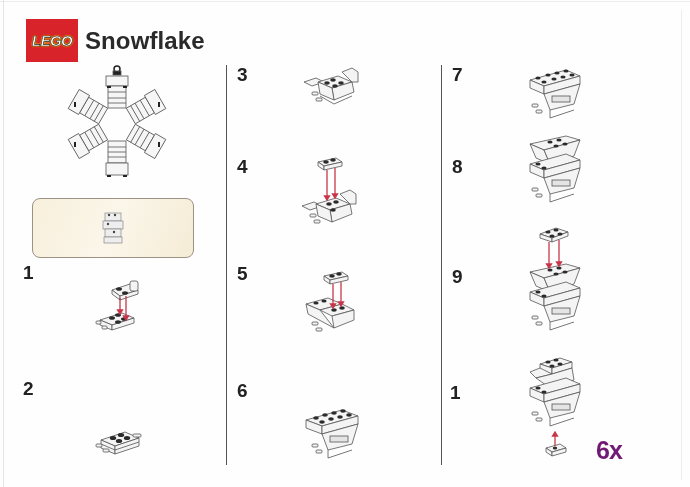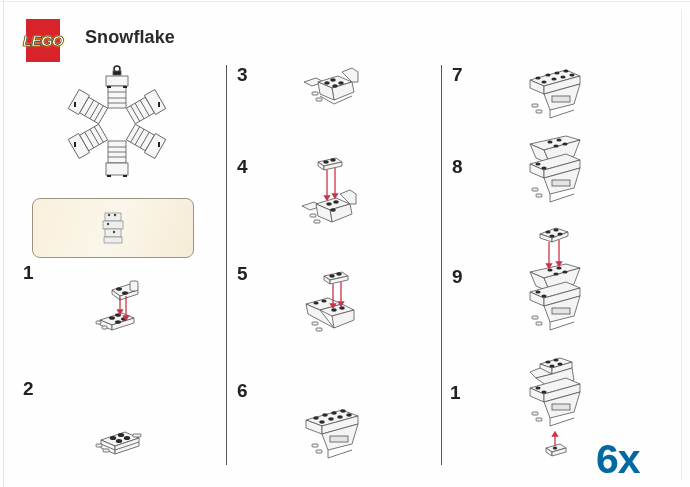--- a/index.html
+++ b/index.html
@@ -6,42 +6,42 @@
   body {
     width: 690px; height: 487px; position: relative; overflow: hidden;
     background: #fefefe;
     font-family: "Liberation Sans", "DejaVu Sans", sans-serif;
   }
   .page-edge-left { position: absolute; left: 3px; top: 0; width: 1px; height: 487px; background: #e4e4e4; }
   .page-edge-top { position: absolute; left: 0; top: 1px; width: 690px; height: 1px; background: #ececec; }
   .page-edge-right { position: absolute; left: 681px; top: 10px; width: 1px; height: 470px; background: #ececec; }
 
   .logo {
-    position: absolute; left: 26px; top: 19px; width: 34px; height: 43px;
+    position: absolute; left: 26px; top: 19px; width: 52px; height: 43px;
     background: #d8232a; display: flex; align-items: center; justify-content: center;
   }
   .logo-text {
     font-family: "Liberation Sans", sans-serif; font-weight: bold; font-style: italic;
     font-size: 15px; color: #ffffff; letter-spacing: -0.5px;
     -webkit-text-stroke: 0.6px #1a1a1a;
     text-shadow: 0 0 1.5px #f6c800, 0 0 1.5px #f6c800, 0 0 1.5px #f6c800;
   }
   .title {
-    position: absolute; left: 85px; top: 27px; font-size: 18px; font-weight: bold; color: #2a2a2a;
+    position: absolute; left: 85px; top: 27px; font-size: 24px; font-weight: bold; color: #2a2a2a;
     letter-spacing: 0.1px;
   }
   .divider { position: absolute; width: 1px; background: #555; top: 65px; height: 400px; }
   .divider.d1 { left: 226px; }
   .divider.d2 { left: 441px; }
 
   .step-num {
     position: absolute; font-size: 19px; font-weight: bold; color: #222;
   }
   .count {
-    position: absolute; left: 596px; top: 436px; font-size: 41px; font-weight: bold; color: #0369a1;
+    position: absolute; left: 596px; top: 436px; font-size: 25px; font-weight: bold; color: #701a75;
     letter-spacing: -1px;
   }
   .callout {
     position: absolute; left: 32px; top: 198px; width: 160px; height: 58px;
     background: linear-gradient(110deg, #f8f0dc 0%, #fbf6ea 50%, #f5ecd6 100%);
     border: 1px solid #9a9284; border-radius: 8px;
   }
   .art { position: absolute; }
   svg { display: block; }
 </style>

